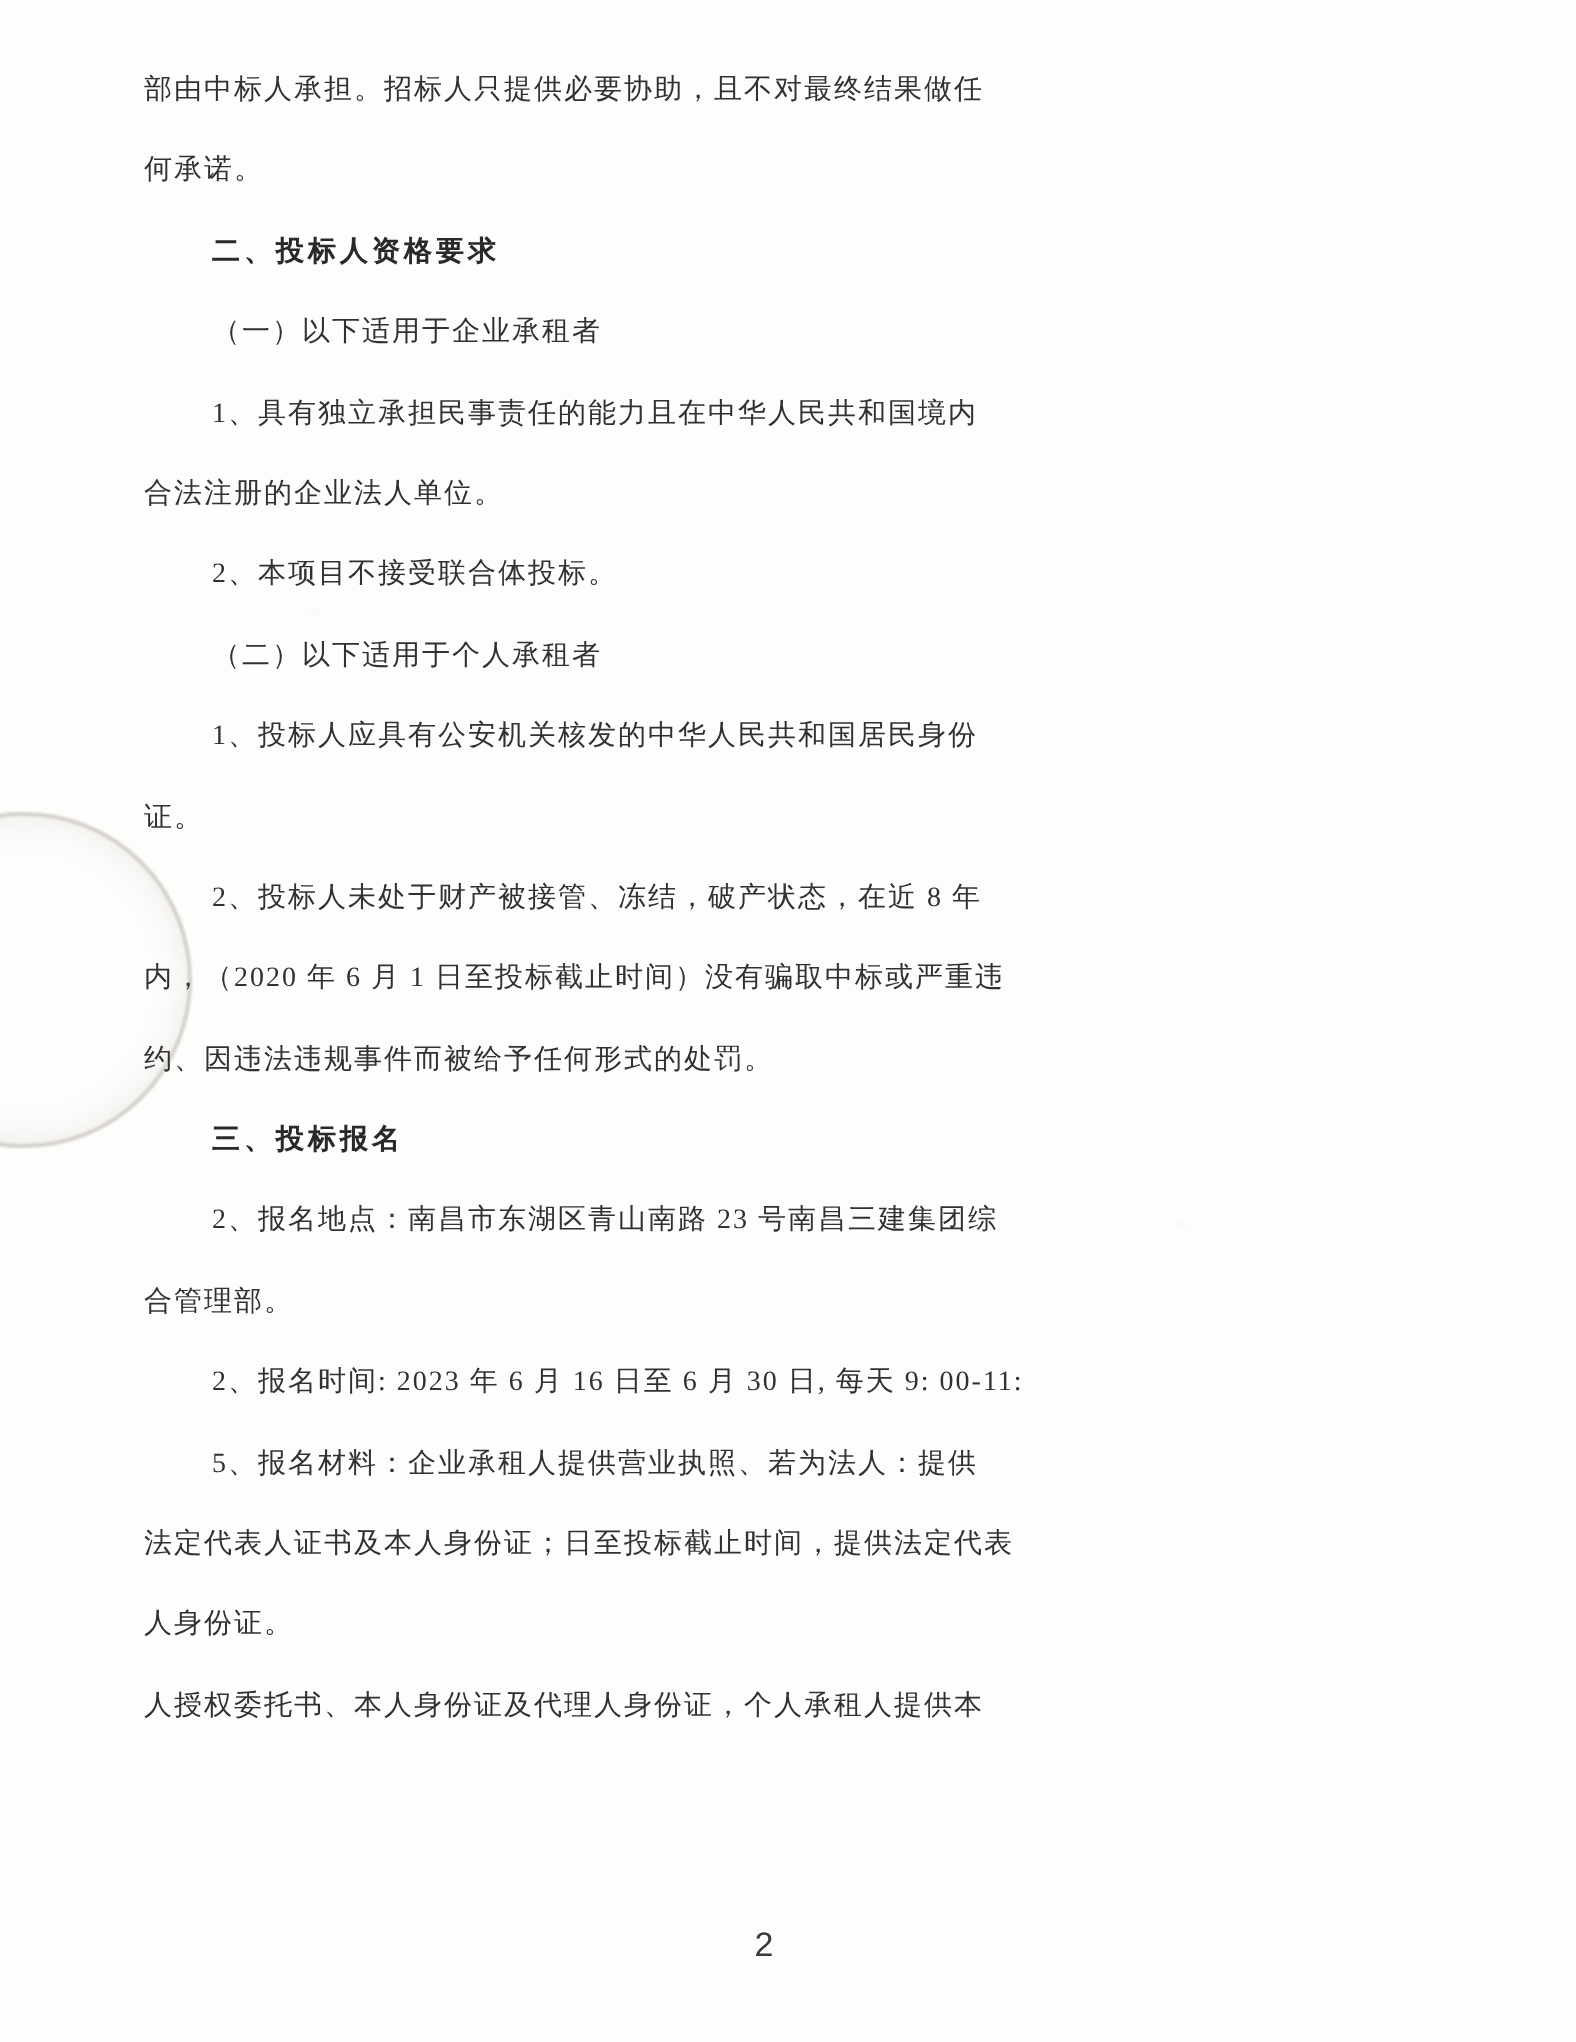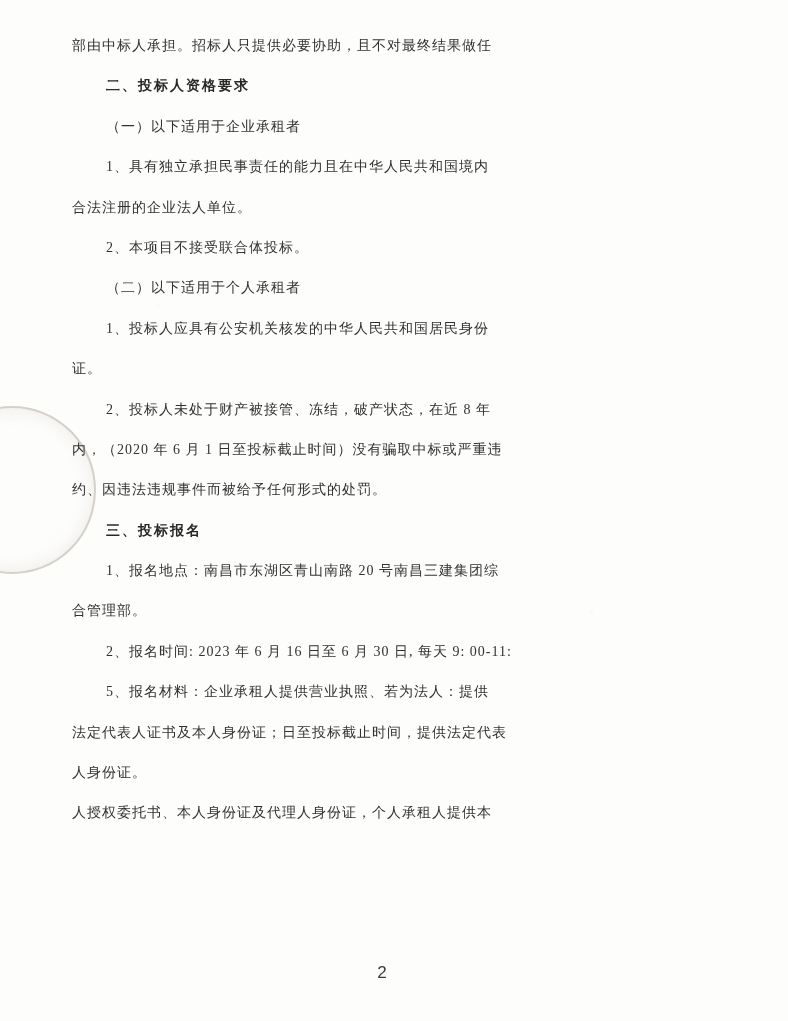--- a/index.html
+++ b/index.html
@@ -65,33 +65,34 @@
   }
 </style>
 </head>
 <body>
 
 <div class="page">
   <div class="stamp"></div>
 
   <div class="textcol">
     <div class="line">部由中标人承担。招标人只提供必要协助，且不对最终结果做任</div>
+    <div class="line">何承诺。</div>
     <div class="line heading">二、投标人资格要求</div>
     <div class="line indent">（一）以下适用于企业承租者</div>
     <div class="line indent">1、具有独立承担民事责任的能力且在中华人民共和国境内</div>
     <div class="line">合法注册的企业法人单位。</div>
     <div class="line indent">2、本项目不接受联合体投标。</div>
     <div class="line indent">（二）以下适用于个人承租者</div>
     <div class="line indent">1、投标人应具有公安机关核发的中华人民共和国居民身份</div>
     <div class="line">证。</div>
     <div class="line indent">2、投标人未处于财产被接管、冻结，破产状态，在近 8 年</div>
     <div class="line">内，（2020 年 6 月 1 日至投标截止时间）没有骗取中标或严重违</div>
     <div class="line">约、因违法违规事件而被给予任何形式的处罚。</div>
     <div class="line heading">三、投标报名</div>
-    <div class="line indent">1、报名地点：南昌市东湖区青山南路 20 号南昌三建集团综</div>
+    <div class="line indent">2、报名地点：南昌市东湖区青山南路 23 号南昌三建集团综</div>
     <div class="line">合管理部。</div>
     <div class="line indent">2、报名时间: 2023 年 6 月 16 日至 6 月 30 日, 每天 9: 00-11:</div>
     <div class="line indent">5、报名材料：企业承租人提供营业执照、若为法人：提供</div>
     <div class="line">法定代表人证书及本人身份证；日至投标截止时间，提供法定代表</div>
     <div class="line">人身份证。</div>
     <div class="line">人授权委托书、本人身份证及代理人身份证，个人承租人提供本</div>
   </div>
 
   <div class="page-number">2</div>
 </div>

